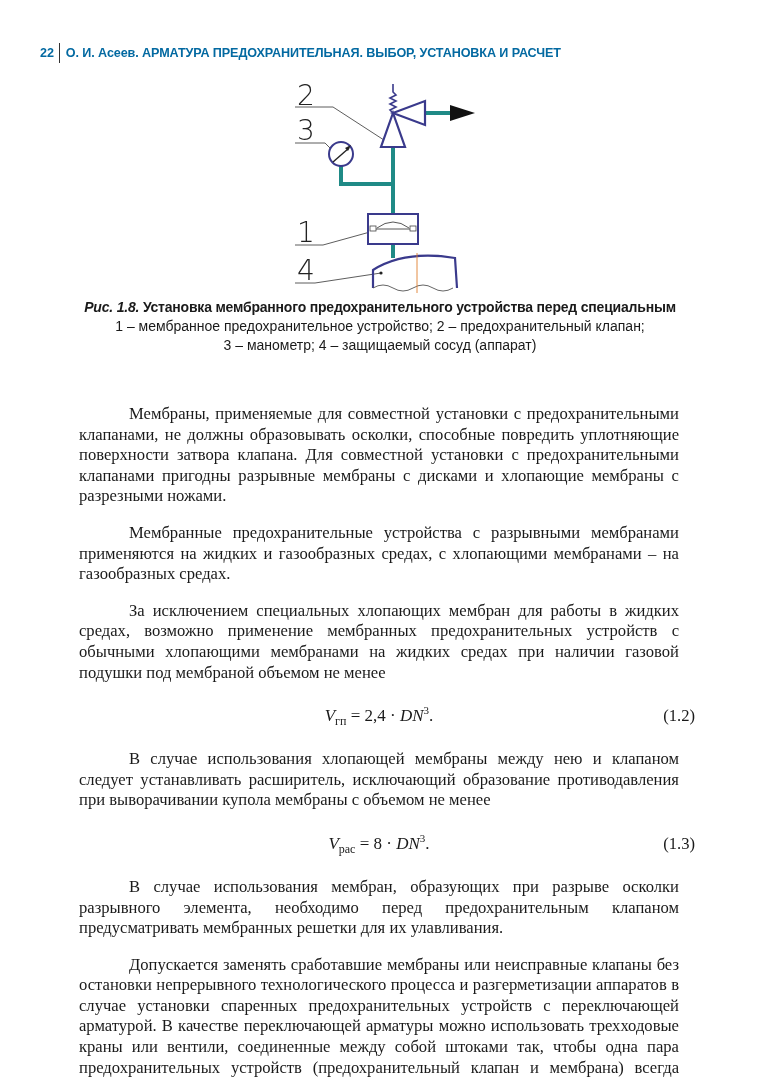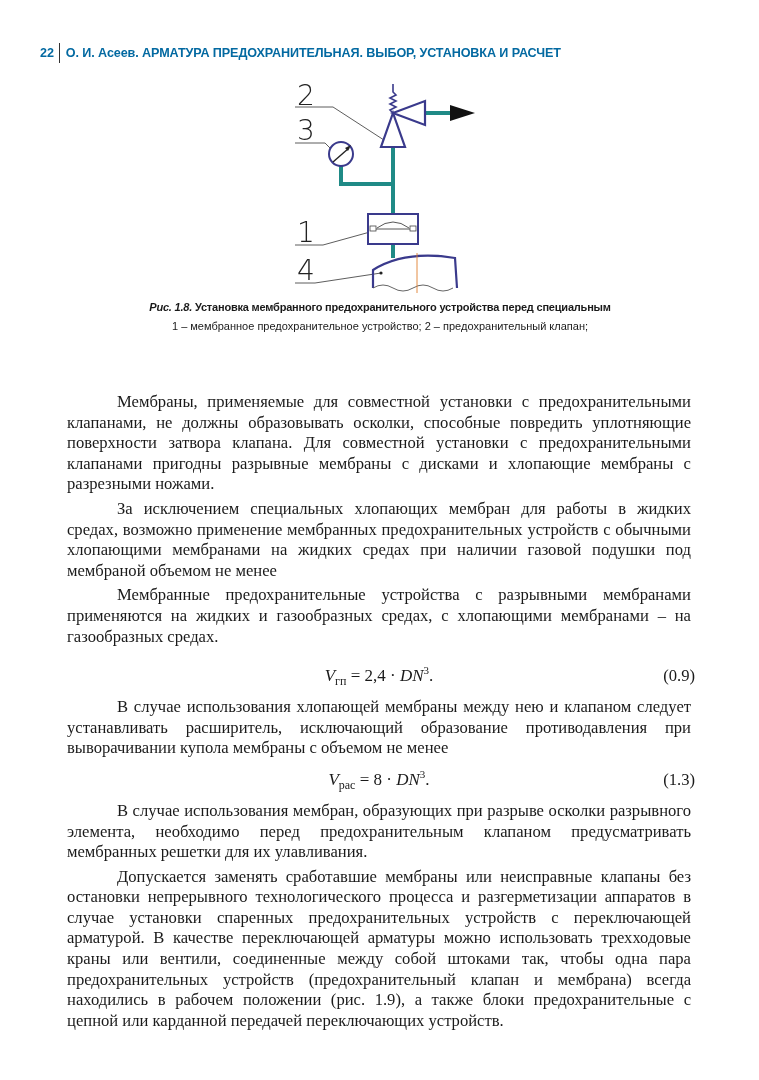--- a/index.html
+++ b/index.html
@@ -7,30 +7,30 @@
     .header {
       position: absolute; left: 40px; top: 43px; height: 20px;
       font-family: "Liberation Sans", sans-serif; font-weight: bold; font-size: 12.6px;
       color: #0369a1; display: flex; align-items: center; white-space: nowrap; letter-spacing: -0.1px;
     }
     .header .pagenum { padding-right: 5px; }
     .header .sep { width: 1px; height: 20px; background: #333; margin-right: 6px; }
     .figure { position: absolute; left: 255px; top: 80px; width: 250px; height: 215px; }
     .caption {
       position: absolute; left: 60px; width: 640px; top: 298px;
-      font-family: "Liberation Sans", sans-serif; font-size: 11px; text-align: center; line-height: 19px;
+      font-family: "Liberation Sans", sans-serif; font-size: 14px; text-align: center; line-height: 19px;
     }
     .caption .title-line { font-weight: bold; letter-spacing: -0.2px; }
     .caption .title-line i { font-style: italic; }
     .body {
       position: absolute; left: 63px; width: 632px; top: 388px;
       font-family: "Liberation Serif", serif; font-size: 16.6px; line-height: 20.6px;
       text-align: justify; color: #1a1a1a;
     }
-    .body p { margin: 4px; text-indent: 50px; }
+    .body p { margin: 16px; text-indent: 50px; }
     .formula {
       position: relative; height: 34px; display: flex; align-items: center;
       justify-content: center; font-family: "Liberation Serif", serif;
     }
     .formula .expr { font-size: 17px; }
     .formula .expr i { font-style: italic; }
     .formula .expr sub { font-size: 12px; }
     .formula .expr sup { font-size: 11px; }
     .formula .num { position: absolute; right: 0; font-size: 16.6px; }
     .f1 { margin-top: 12px; margin-bottom: 1px; }
@@ -100,29 +100,30 @@
     <path d="M118,208 Q128,202 138,208 Q148,214 158,208 Q168,202 178,208 Q188,214 198,208" stroke="#555" stroke-width="0.9" fill="none"></path>
     <line x1="162" y1="173" x2="162" y2="213" stroke="#e08030" stroke-width="0.9"></line>
   </svg>
 </div>
 
 <div class="caption">
   <div class="title-line">
     <i>Рис. 1.8.</i><span> Установка мембранного предохранительного устройства перед специальным</span>
   </div>
   <div>1 – мембранное предохранительное устройство; 2 – предохранительный клапан;</div>
+  <div>3 – манометр; 4 – защищаемый сосуд (аппарат)</div>
 </div>
 
 <div class="body">
   <p>Мембраны, применяемые для совместной установки с предохранительными клапанами, не должны образовывать осколки, способные повредить уплотняющие поверхности затвора клапана. Для совместной установки с предохранительными клапанами пригодны разрывные мембраны с дисками и хлопающие мембраны с разрезными ножами.</p>
+  <p>Мембранные предохранительные устройства с разрывными мембранами применяются на жидких и газообразных средах, с хлопающими мембранами – на газообразных средах.</p>
   <p>За исключением специальных хлопающих мембран для работы в жидких средах, возможно применение мембранных предохранительных устройств с обычными хлопающими мембранами на жидких средах при наличии газовой подушки под мембраной объемом не менее</p>
-  <p>Мембранные предохранительные устройства с разрывными мембранами применяются на жидких и газообразных средах, с хлопающими мембранами – на газообразных средах.</p>
   <div class="formula f1">
     <span class="expr"><i>V</i><sub>гп</sub><span> = 2,4 · </span><i>DN</i><sup>3</sup><span>.</span></span>
-    <span class="num">(0.9)</span>
+    <span class="num">(1.2)</span>
   </div>
   <p>В случае использования хлопающей мембраны между нею и клапаном следует устанавливать расширитель, исключающий образование противодавления при выворачивании купола мембраны с объемом не менее</p>
   <div class="formula f2">
     <span class="expr"><i>V</i><sub>рас</sub><span> = 8 · </span><i>DN</i><sup>3</sup><span>.</span></span>
     <span class="num">(1.3)</span>
   </div>
   <p>В случае использования мембран, образующих при разрыве осколки разрывного элемента, необходимо перед предохранительным клапаном предусматривать мембранных решетки для их улавливания.</p>
   <p>Допускается заменять сработавшие мембраны или неисправные клапаны без остановки непрерывного технологического процесса и разгерметизации аппаратов в случае установки спаренных предохранительных устройств с переключающей арматурой. В качестве переключающей арматуры можно использовать трехходовые краны или вентили, соединенные между собой штоками так, чтобы одна пара предохранительных устройств (предохранительный клапан и мембрана) всегда находились в рабочем положении (рис. 1.9), а также блоки предохранительные с цепной или карданной передачей переключающих устройств.</p>
 </div>
 

